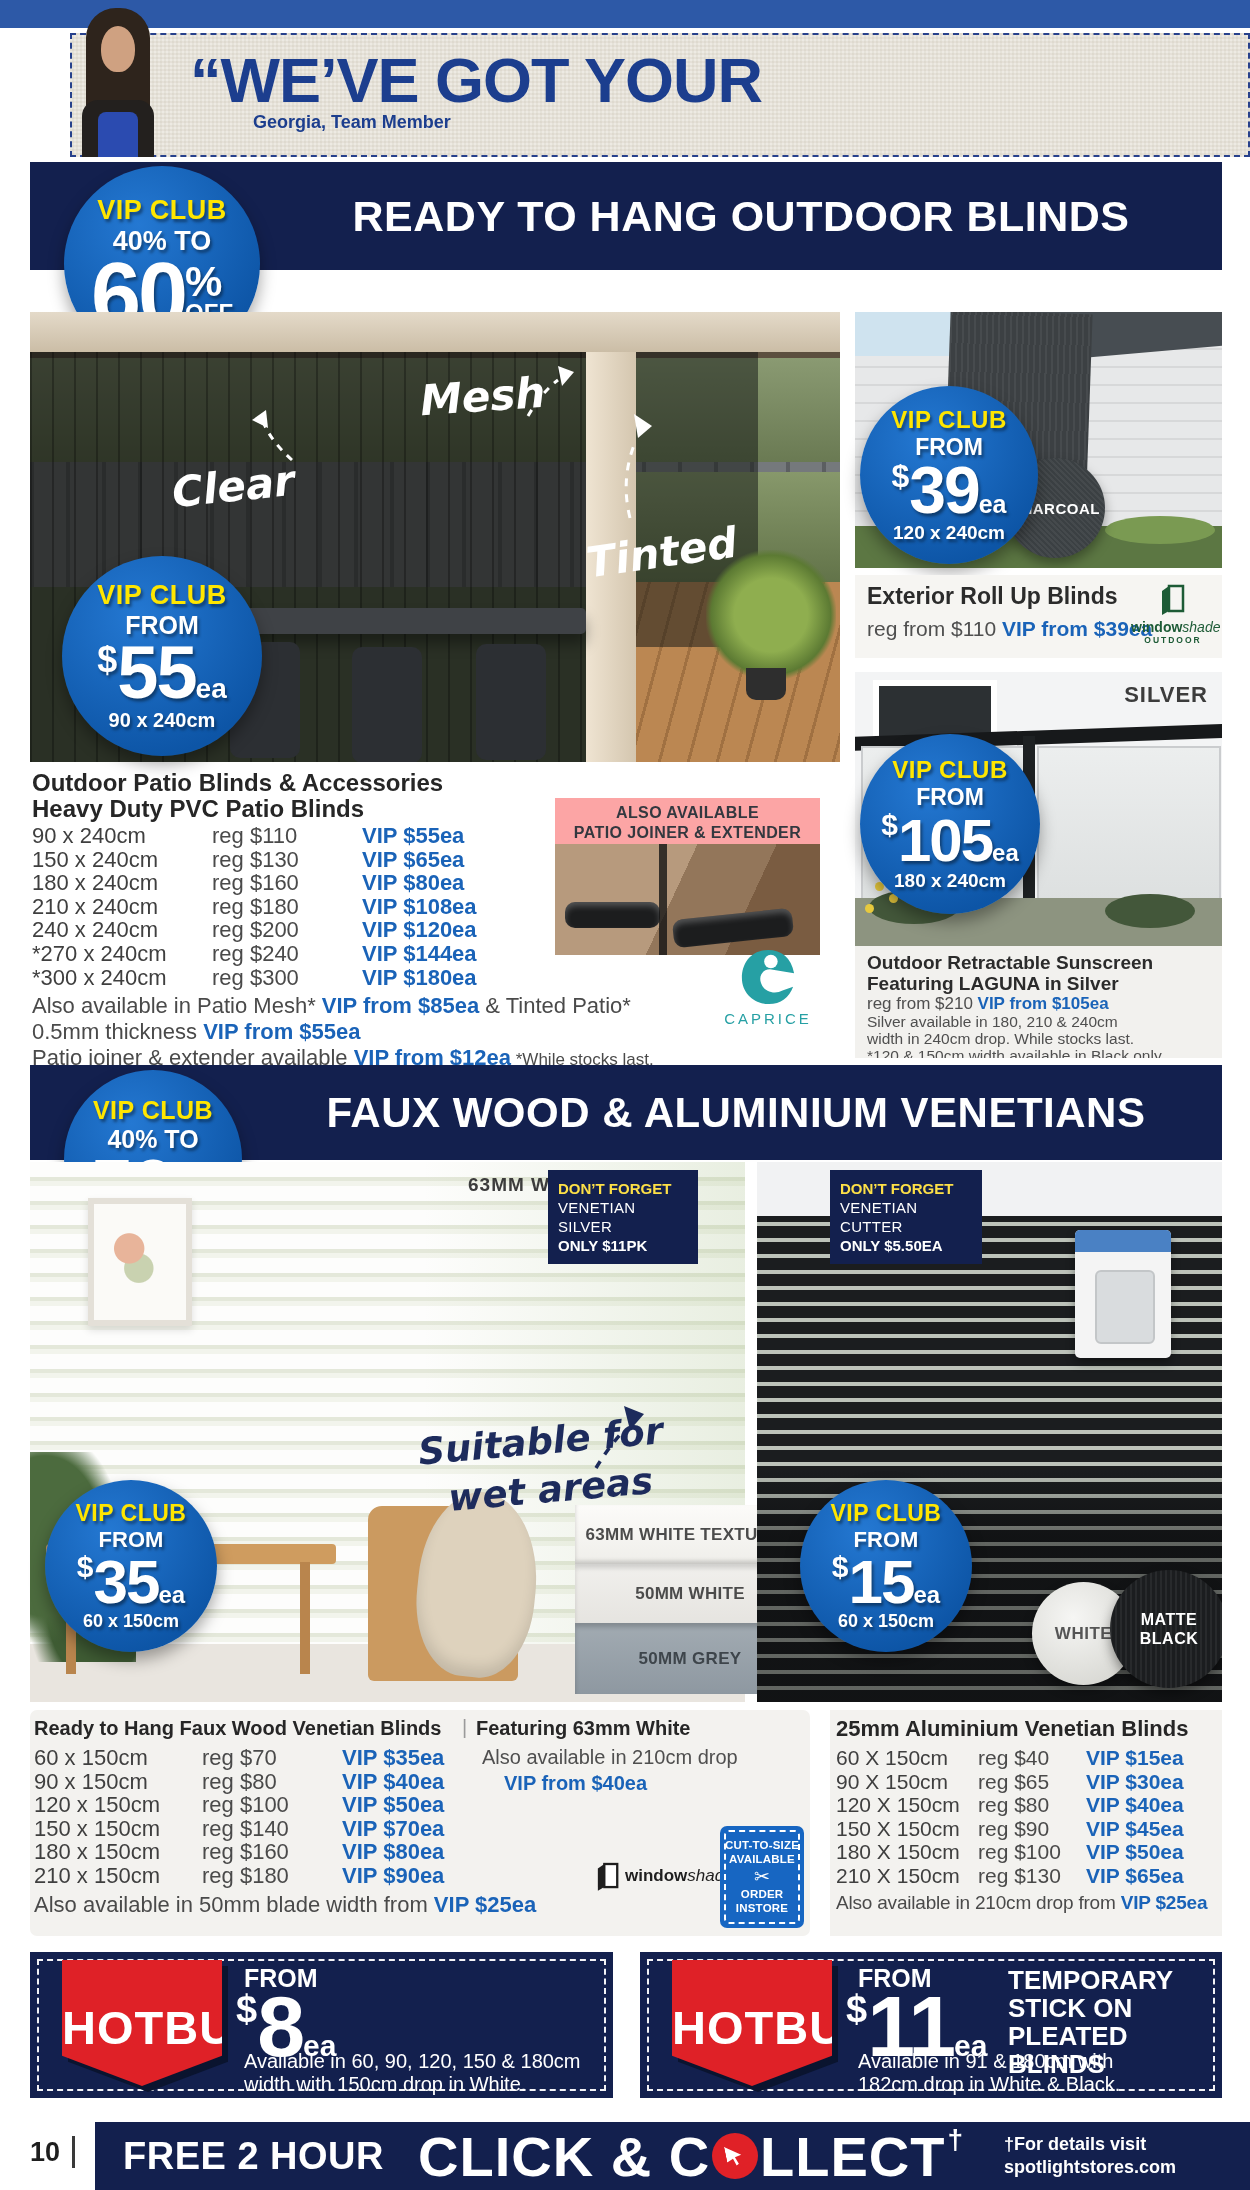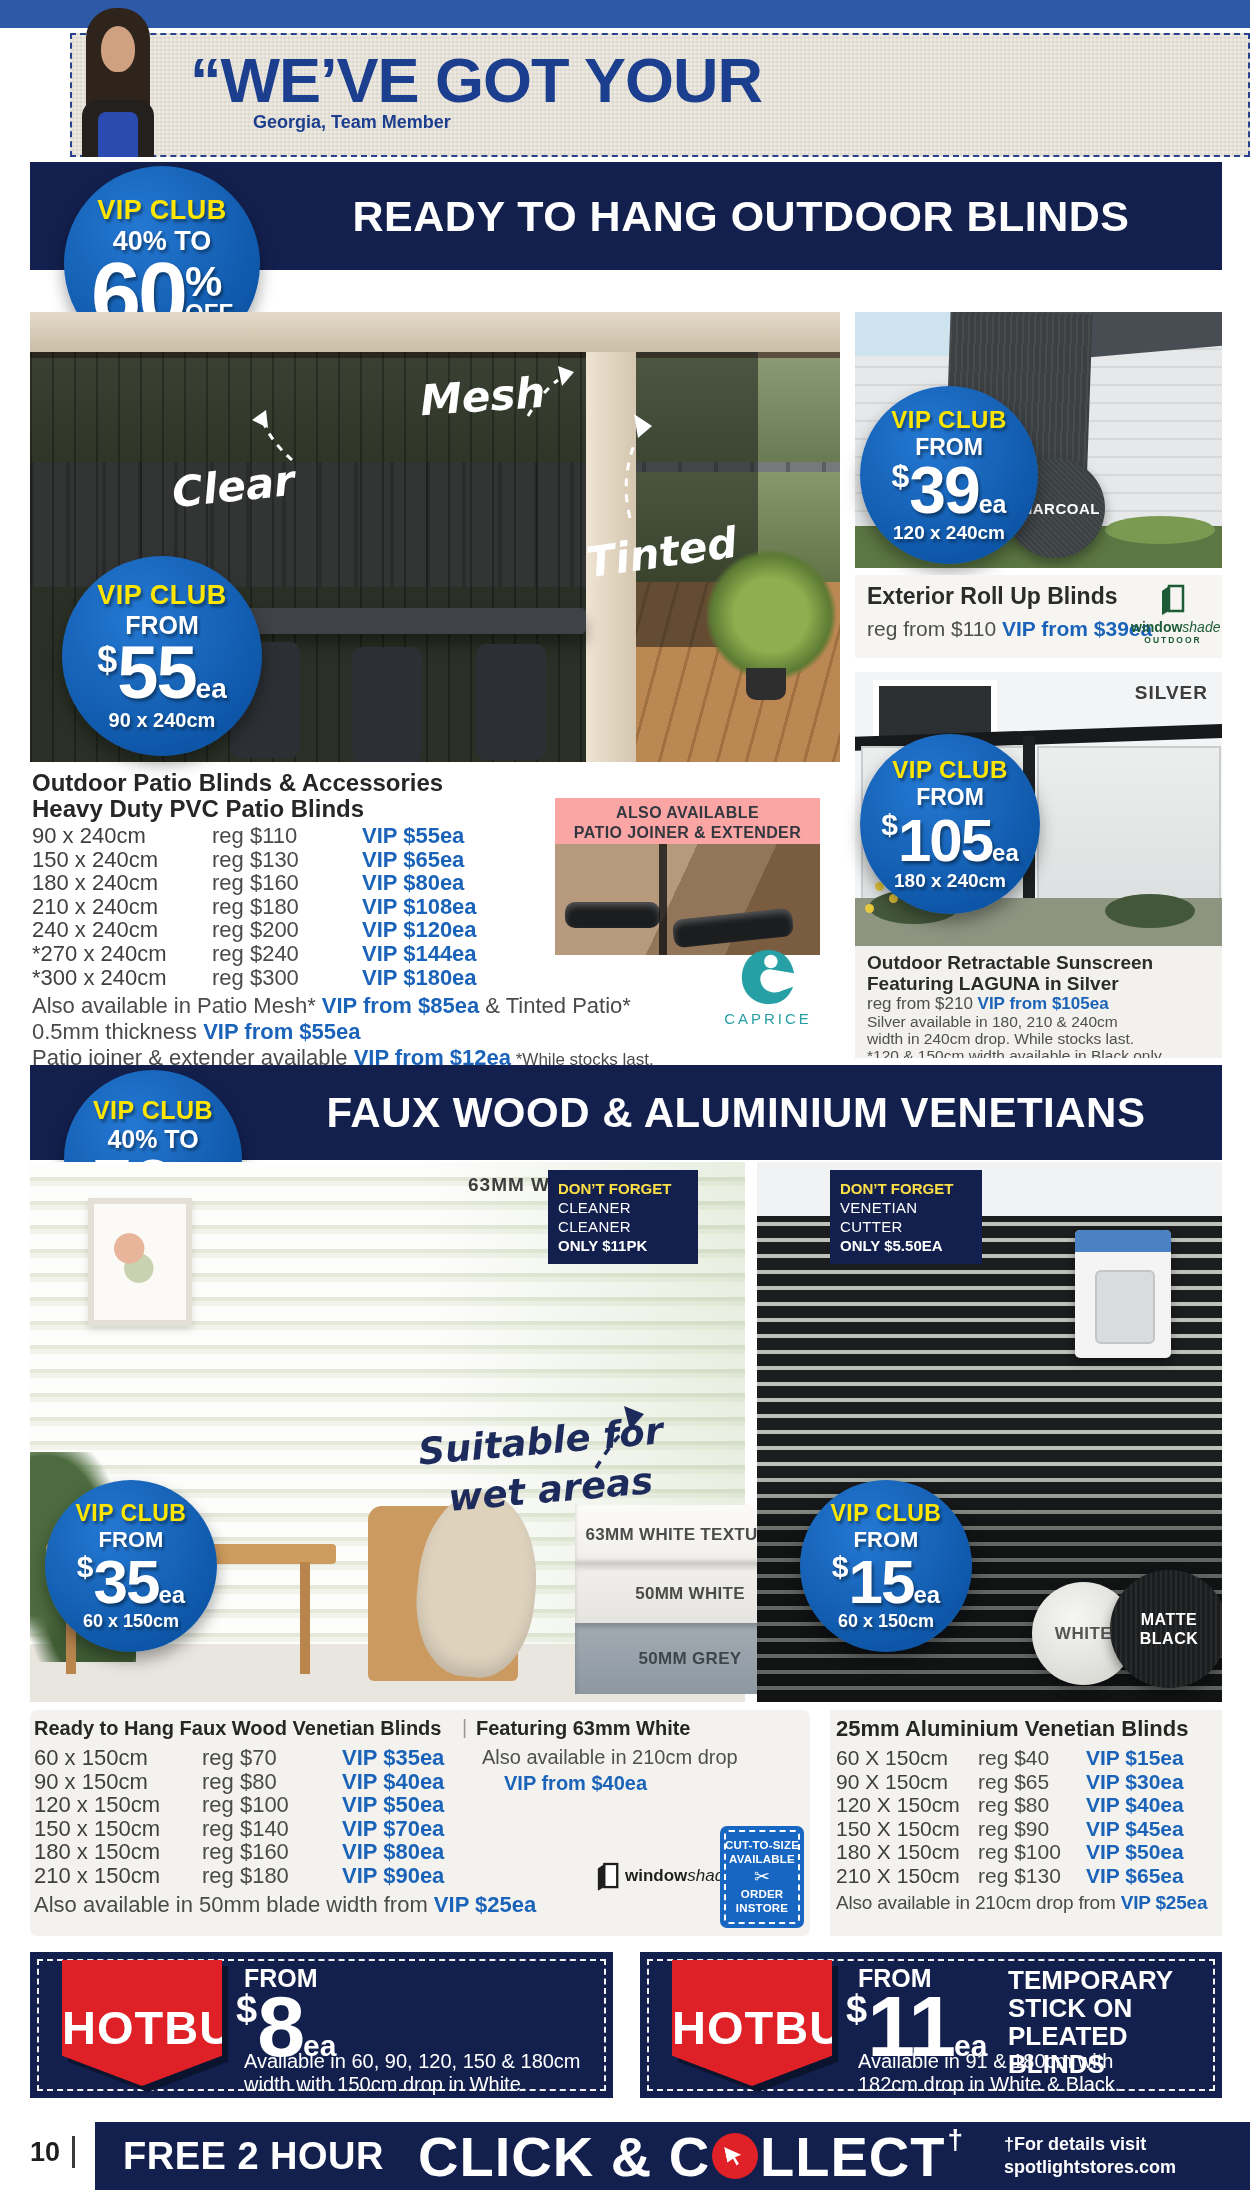--- a/index.html
+++ b/index.html
@@ -295,21 +295,21 @@
     <div class="p3-beam"></div>
     <div class="p3-screenL"></div>
     <div class="p3-screenR"></div>
     <div class="p3-post"></div>
     <div class="p3-garden"></div>
     <div class="p3-bush" style="left:14px;top:218px;"></div>
     <div class="p3-bush" style="left:250px;top:222px;"></div>
     <div class="p3-fl" style="left:20px;top:210px;"></div>
     <div class="p3-fl" style="left:34px;top:222px;"></div>
     <div class="p3-fl" style="left:10px;top:232px;"></div>
-    <div class="abs lbl-dark" style="right:14px;top:10px;font-size:19px;">SILVER</div>
+    <div class="abs lbl-dark" style="right:14px;top:10px;font-size:22px;">SILVER</div>
   </div>
   <div class="abs vipcircle" style="left:860px;top:734px;width:180px;height:180px;">
     <div class="vc-club" style="font-size:24px;">VIP CLUB</div>
     <div class="vc-from" style="font-size:23px;">FROM</div>
     <div class="vc-price"><span class="cur" style="font-size:30px;">$</span><span class="num" style="font-size:60px;">105</span><span class="ea" style="font-size:24px;">ea</span></div>
     <div class="vc-size" style="font-size:19px;">180 x 240cm</div>
   </div>
   <div class="abs" style="left:855px;top:946px;width:367px;height:112px;background:#f2f1ee;padding:6px 12px;box-sizing:border-box;overflow:hidden;">
     <div class="cap-title" style="font-size:19px;line-height:21px;">Outdoor Retractable Sunscreen</div>
     <div class="cap-title" style="font-size:19px;line-height:21px;">Featuring LAGUNA in Silver</div>
@@ -407,21 +407,21 @@
     <div class="vw-plant"></div>
     <div class="vw-table"></div>
     <div class="vw-leg" style="left:36px;top:400px;"></div>
     <div class="vw-leg" style="left:270px;top:400px;"></div>
     <div class="vw-chair"></div>
     <div class="vw-throw"></div>
   </div>
   <div class="abs lbl-dark" style="left:468px;top:1174px;font-size:19px;">63MM WHITE</div>
   <div class="abs dontforget" style="left:548px;top:1170px;width:130px;">
     <div class="df1">DON’T FORGET</div>
-    <div class="df2">CLEANER CLEANER</div>
+    <div class="df2">VENETIAN SILVER</div>
     <div class="df3">ONLY $11PK</div>
   </div>
   <div class="abs hand handnavy" style="left:418px;top:1420px;font-size:37px;transform:rotate(-5deg);">Suitable for</div>
   <div class="abs hand handnavy" style="left:448px;top:1468px;font-size:37px;transform:rotate(-5deg);">wet areas</div>
   <svg class="abs" style="left:590px;top:1400px;" width="60" height="72" viewBox="0 0 60 72">
     <path d="M6 68 Q18 48 34 30" fill="none" stroke="#1d2b5c" stroke-width="3.5" stroke-dasharray="8 8"></path>
       <path d="M34 6 L54 14 L40 30 Z" fill="#1d2b5c"></path>
   </svg>
   <div class="abs vipcircle" style="left:45px;top:1480px;width:172px;height:172px;">
     <div class="vc-club" style="font-size:23px;">VIP CLUB</div>

